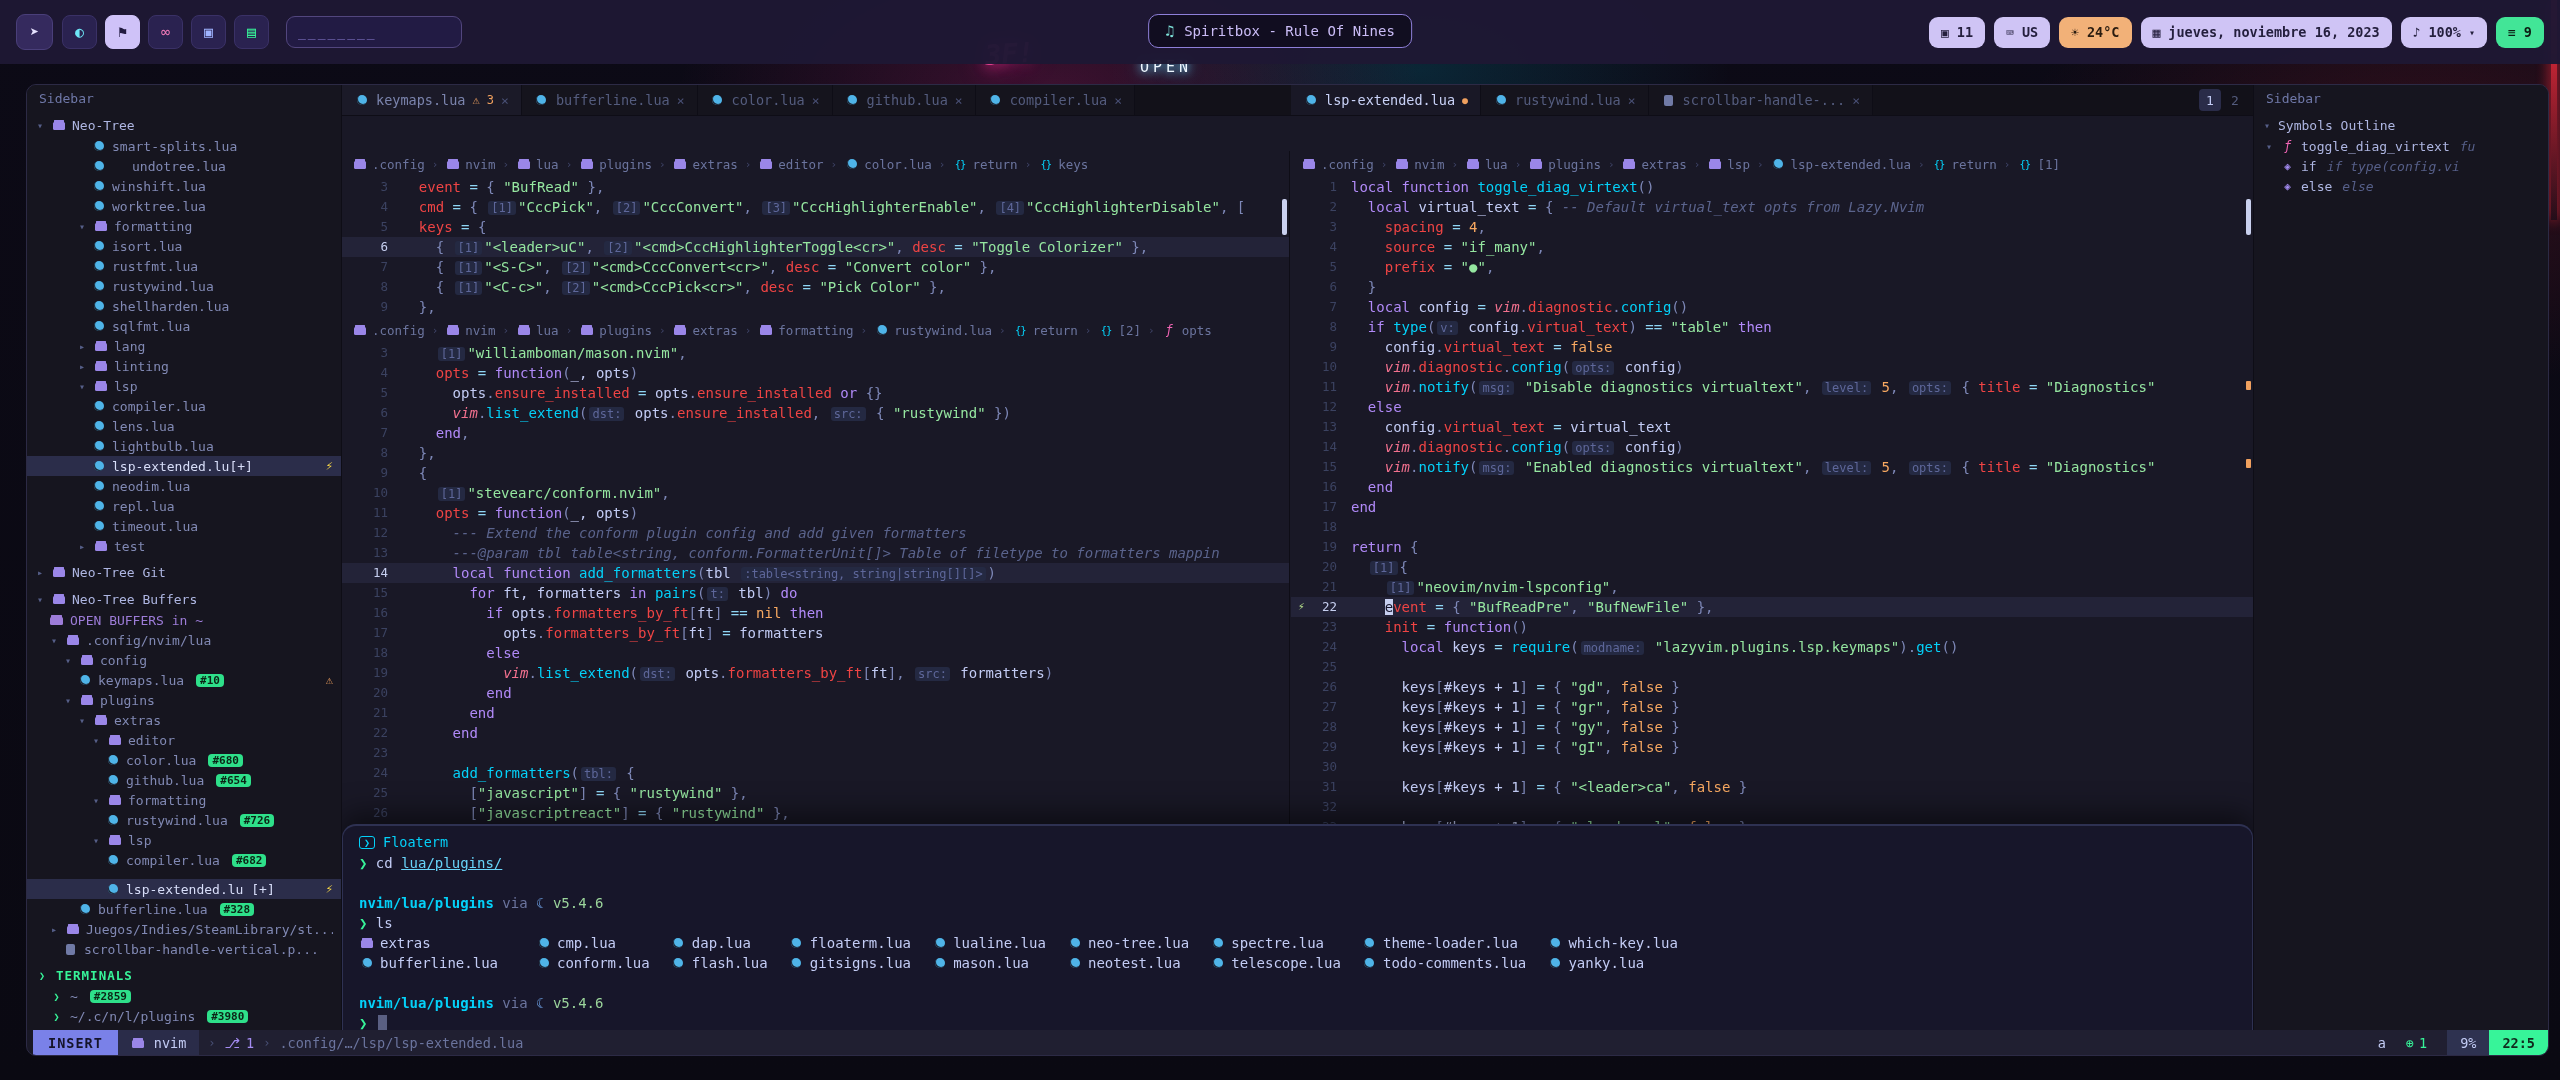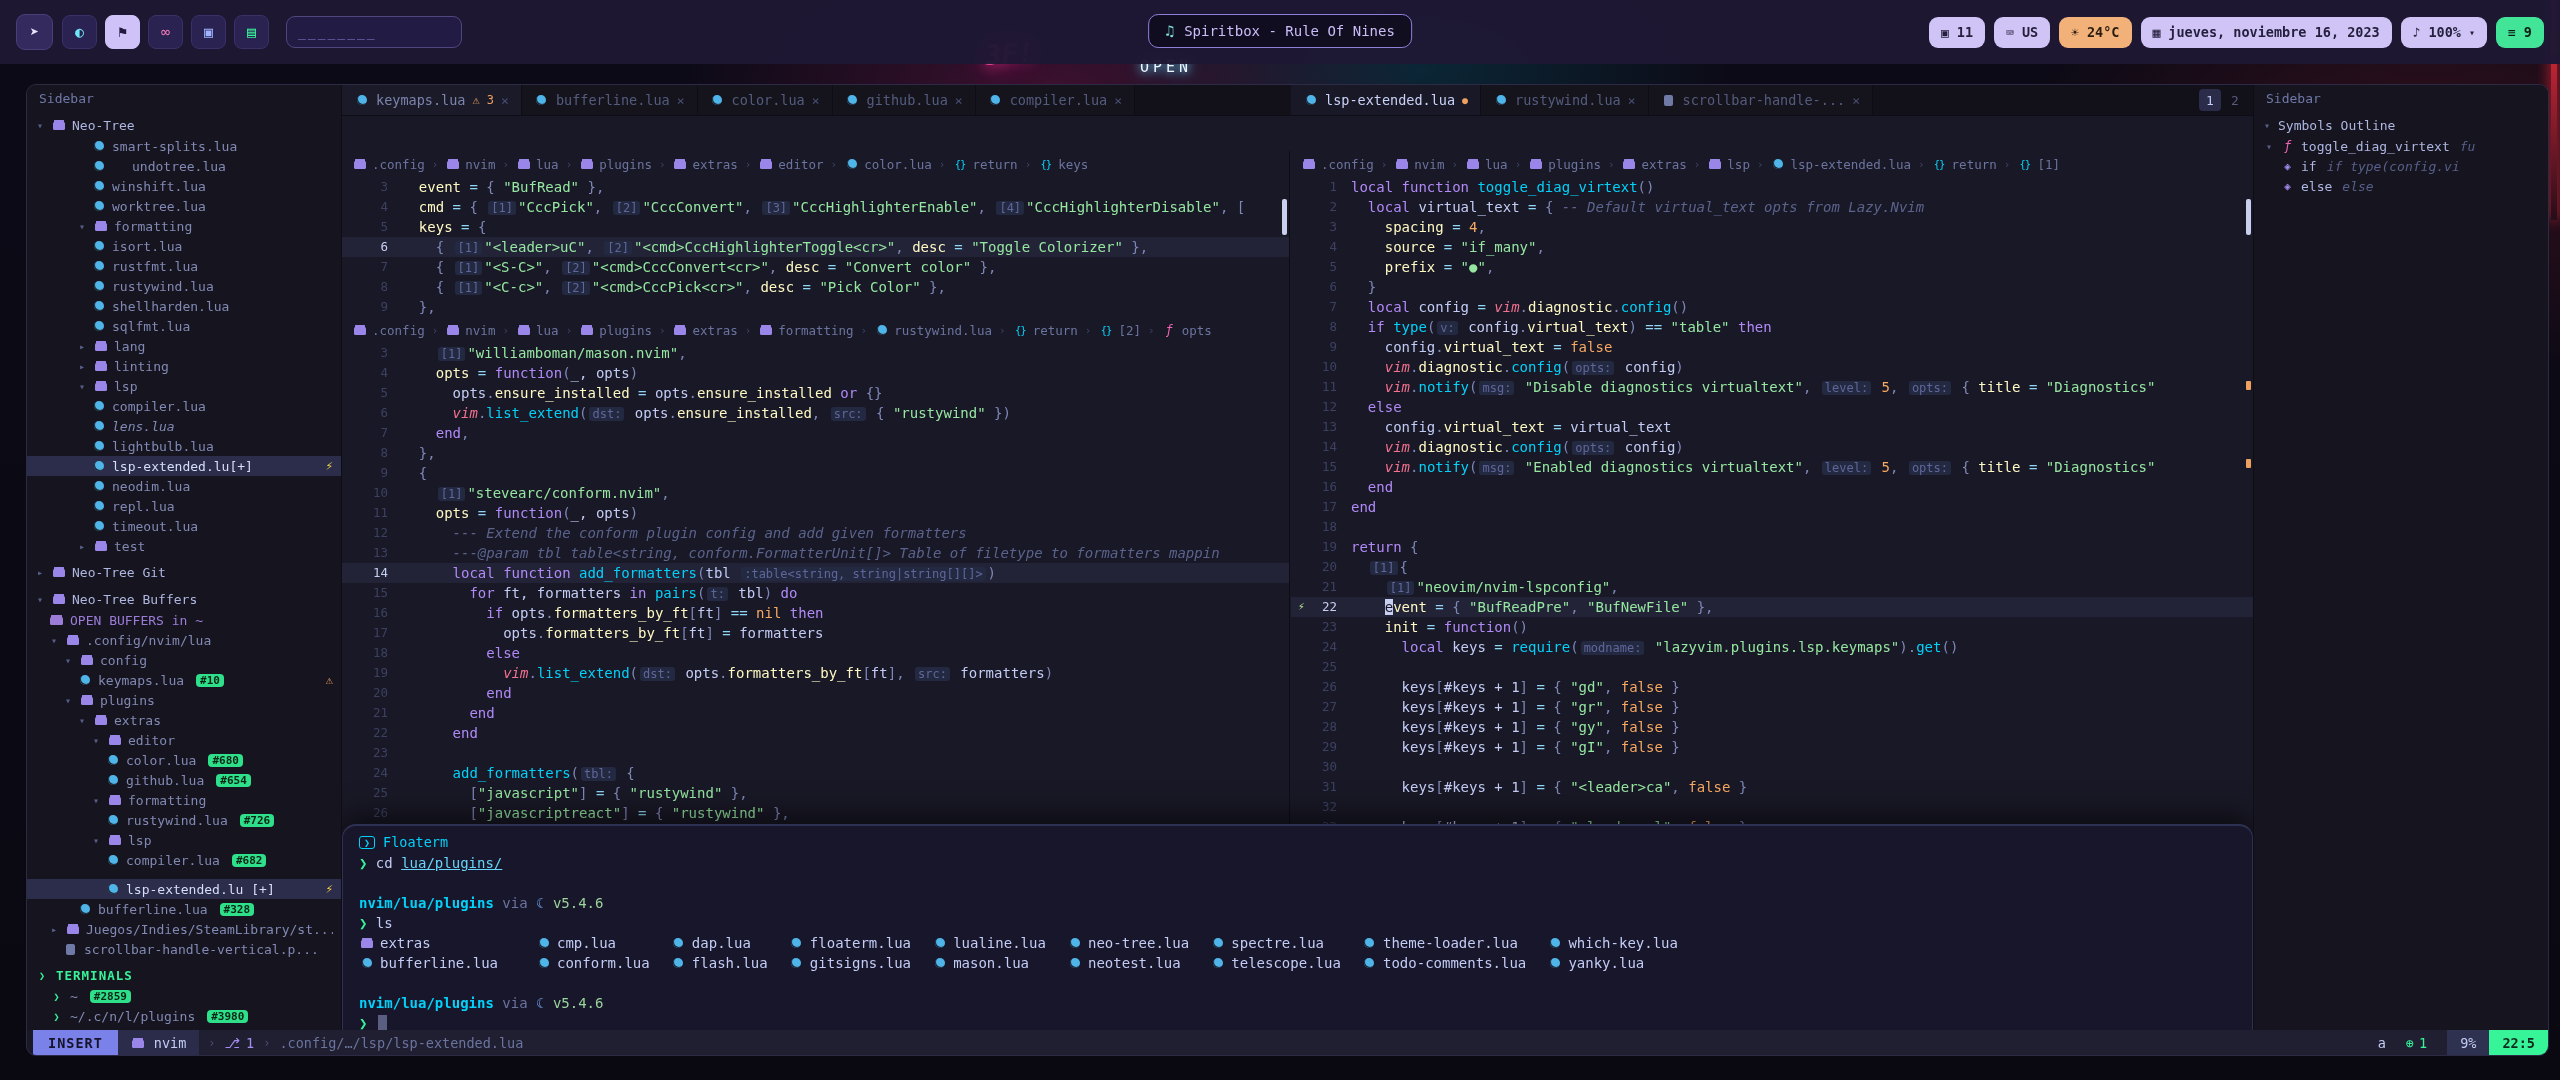--- a/index.html
+++ b/index.html
@@ -95,21 +95,21 @@
   .crumb .seg{display:flex;align-items:center;gap:5px;cursor:pointer;}
   .crumb-sep{color:#3f4569;font-size:11px;}
   .cl{display:flex;height:20px;line-height:20px;font-size:14px;white-space:pre;}
   .cl.hl{background:#232338;}
   .gutter{flex:none;width:60px;display:inline-flex;justify-content:flex-end;align-items:center;
     color:#3b4261;font-size:12.5px;padding-right:14px;box-sizing:border-box;position:relative;}
   .cl.hl .gutter{color:#c6cff0;}
   .gutter .sign{position:absolute;left:7px;color:#b8e28c;font-size:11px;}
   .ct{flex:1;overflow:hidden;}
   .tk-k{color:#b18af8;}  .tk-s{color:#95e6a0;}  .tk-f{color:#04d1f9;}
-  .tk-p{color:#fef9c3;}  .tk-v{color:#c3ccf5;}  .tk-n{color:#f7a861;}
+  .tk-p{color:#ef4444;}  .tk-v{color:#c3ccf5;}  .tk-n{color:#f7a861;}
   .tk-o{color:#8fd6f5;}  .tk-c{color:#5a638c;font-style:italic;}
   .tk-m{color:#f3718f;font-style:italic;}  .tk-d{color:#7e88b8;}
   .tk-h{background:#242942;color:#5e679a;border-radius:3px;padding:0 3px;margin:0 2px;font-size:12px;}
   .tk-x{background:#c6cff0;color:#15142a;}
   .sb-handle{position:absolute;width:5px;border-radius:2px;background:#c9d0ee;right:2px;z-index:3;cursor:grab;}
   .sb-tick{position:absolute;width:5px;height:9px;right:2px;background:#f0a05e;border-radius:1px;z-index:3;}
   
   .floaterm{position:absolute;left:0;right:0;bottom:0;height:206px;background:#17162a;
     border-top:2px solid #2e3152;border-left:1px solid #2e3152;border-right:1px solid #2e3152;
     border-radius:14px 14px 0 0;box-shadow:0 -10px 28px rgba(0,0,0,.5);z-index:6;
@@ -271,21 +271,21 @@
             </div>
             <div class="tree-row" style="padding-left: 50px;">
               <span class="chev">▾</span>
               <span class="icn folder"></span>
               <span class="lbl">lsp</span>
             </div>
             <div class="tree-row" style="padding-left: 64px;">
               <span class="icn lua"></span>
               <span class="lbl">compiler.lua</span>
             </div>
-            <div class="tree-row" style="padding-left: 64px; font-style: italic;">
+            <div class="tree-row" style="padding-left: 64px;">
               <span class="icn lua"></span>
               <span class="lbl">lens.lua</span>
             </div>
             <div class="tree-row" style="padding-left: 64px;">
               <span class="icn lua"></span>
               <span class="lbl">lightbulb.lua</span>
             </div>
             <div class="tree-row selected" style="padding-left: 64px;">
               <span class="icn lua"></span>
               <span class="lbl">lsp-extended.lu[+]</span>

